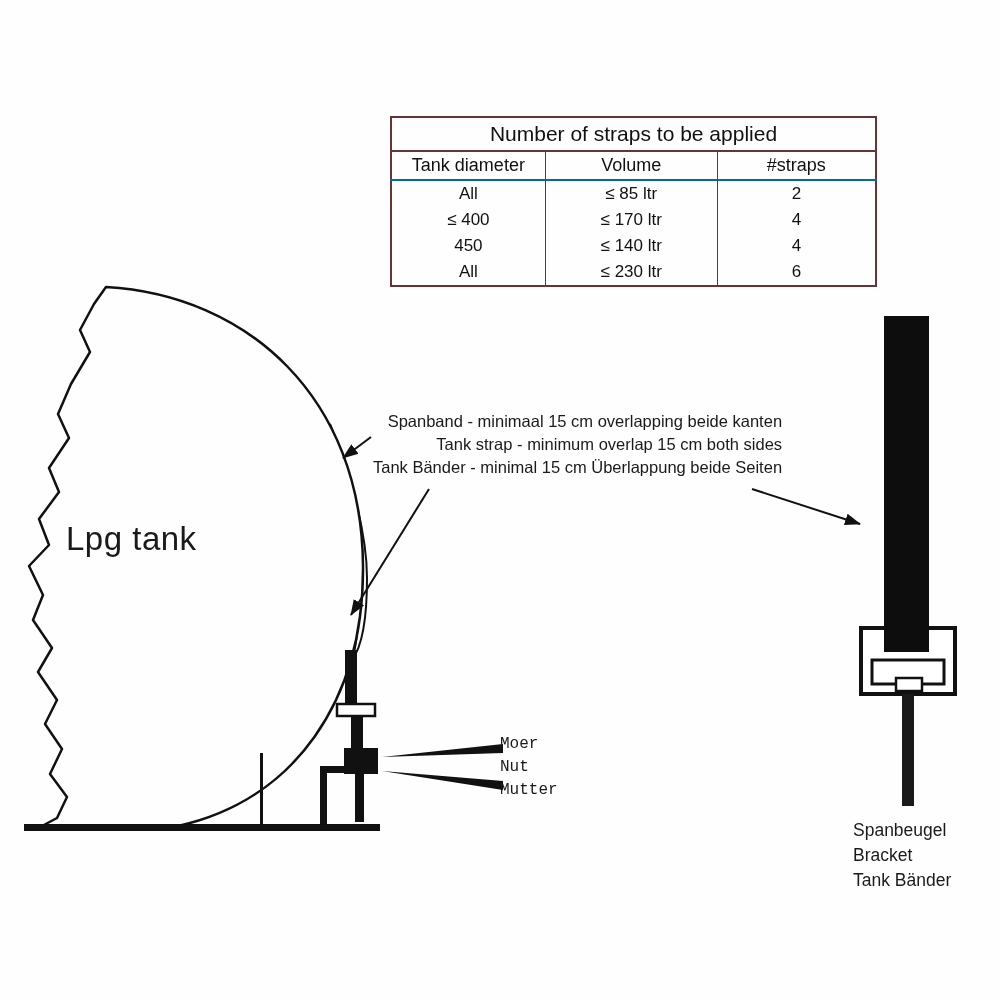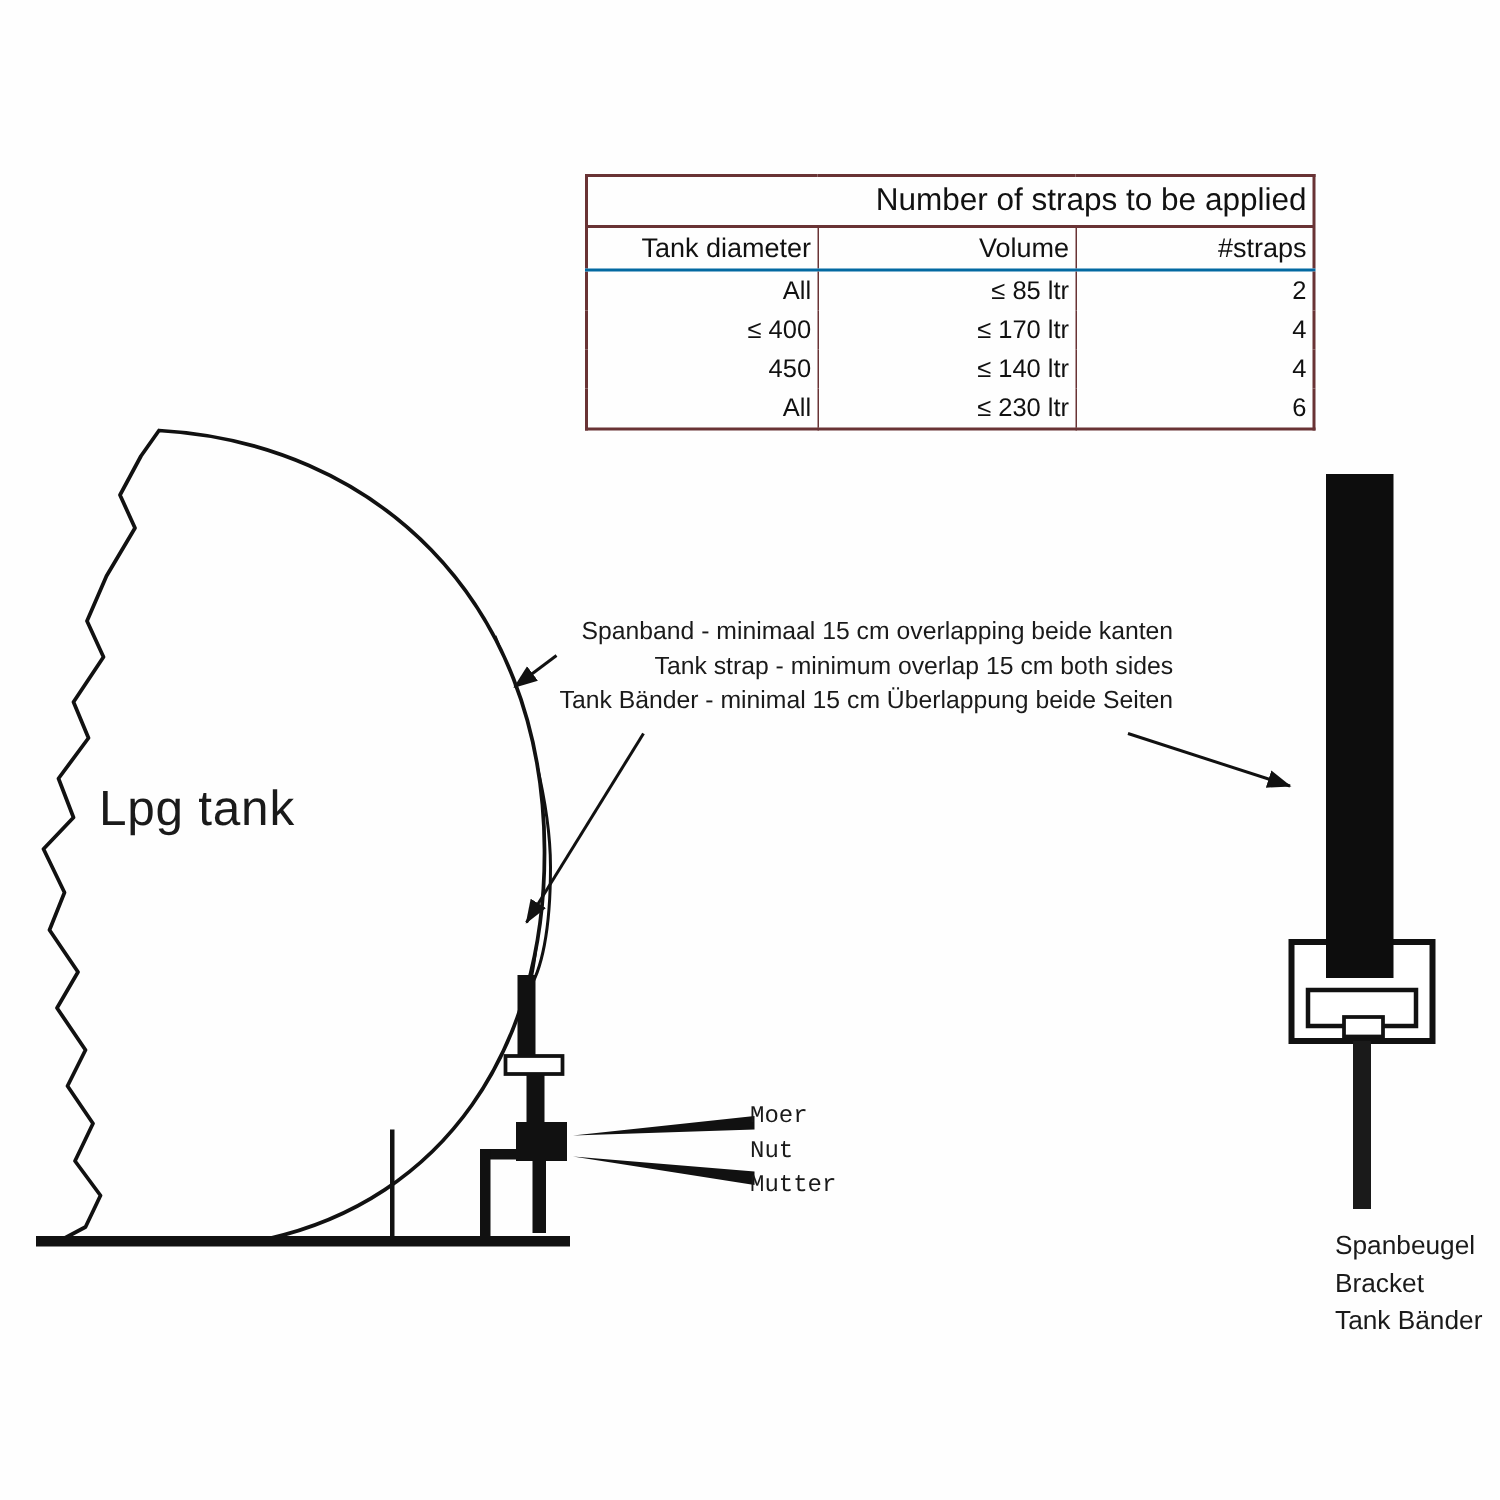--- a/index.html
+++ b/index.html
@@ -14,41 +14,41 @@
   
   .straps-table-wrap{position:absolute;left:390px;top:116px;width:487px;}
   table.straps{
     width:100%;
     border-collapse:collapse;
     border:2px solid #693335;
     color:#111;
   }
   table.straps td, table.straps th{
     font-weight:normal;
-    text-align:right;
+    text-align:center;
     padding:1px 4px;
   }
   td.t-title{
     font-size:21px;
     height:30px;
     border-bottom:2px solid #693335;
   }
   tr.t-head th{
     font-size:18px;
     height:25px;
     border-bottom:2px solid #0369a1;
   }
   .col-sep{border-left:1.5px solid #693335;border-right:1.5px solid #693335;}
   tr.t-row td{font-size:17px;height:24px;}
   
   .lbl{position:absolute;white-space:nowrap;}
   .tank-label{left:66px;top:520px;font-size:33px;letter-spacing:0.5px;}
   .strap-note{left:373px;top:410px;font-size:16.5px;line-height:23px;text-align:right;}
   .nut-note{left:500px;top:733px;font-size:16px;line-height:23px;font-family:Liberation Mono, monospace;}
-  .bracket-note{left:890px;top:818px;font-size:17.5px;line-height:25px;}
+  .bracket-note{left:853px;top:818px;font-size:17.5px;line-height:25px;}
   svg.drawing{position:absolute;left:0;top:0;}
 </style>
 </head>
 <body>
 
 <div class="page">
 
   <div class="straps-table-wrap">
     <table class="straps">
       <tbody>

